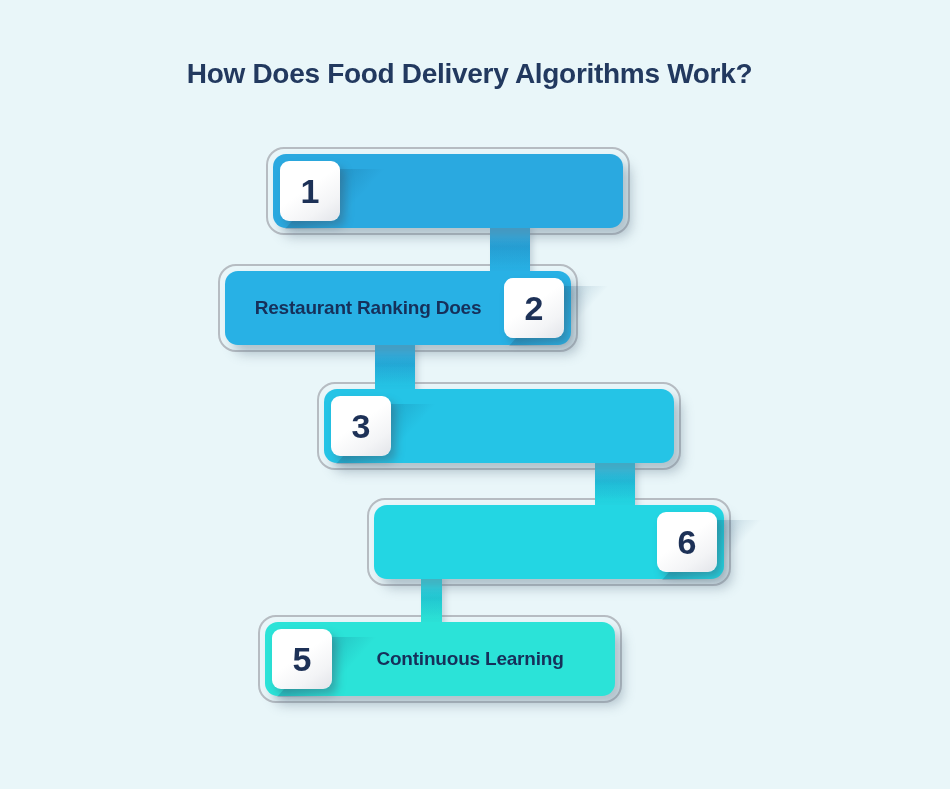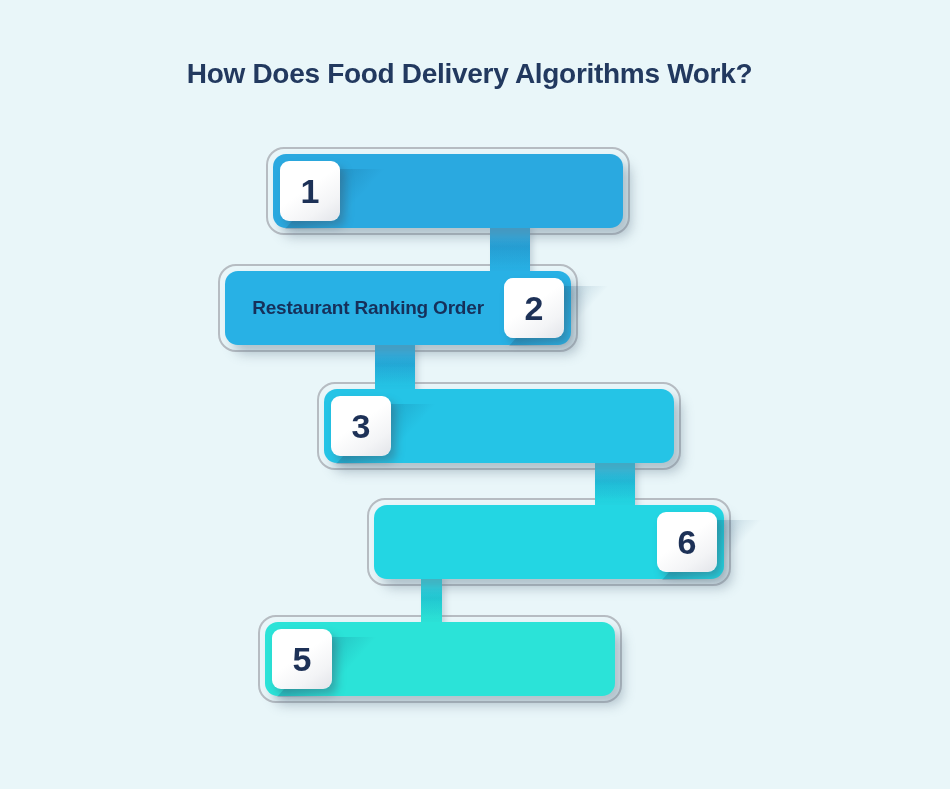--- a/index.html
+++ b/index.html
@@ -114,34 +114,35 @@
   <div class="card-body" style="left: 273px; top: 154px; width: 350px; height: 74px; background-color: rgb(42, 169, 224);">
     <div class="badge">
       <span class="badge-number">1</span>
     </div>
   </div>
 
   <div class="card-body badge-right" style="left: 225px; top: 271px; width: 346px; height: 74px; background-color: rgb(40, 177, 229);">
     <div class="badge">
       <span class="badge-number">2</span>
     </div>
-    <div class="card-label">Restaurant Ranking Order</div>
+    <div class="card-label">Restaurant Ranking Does</div>
   </div>
 
   <div class="card-body" style="left: 324px; top: 389px; width: 350px; height: 74px; background-color: rgb(37, 196, 230);">
     <div class="badge">
       <span class="badge-number">3</span>
     </div>
   </div>
 
   <div class="card-body badge-right" style="left: 374px; top: 505px; width: 350px; height: 74px; background-color: rgb(35, 214, 227);">
     <div class="badge">
       <span class="badge-number">6</span>
     </div>
   </div>
 
   <div class="card-body" style="left: 265px; top: 622px; width: 350px; height: 74px; background-color: rgb(43, 227, 216);">
     <div class="badge">
       <span class="badge-number">5</span>
     </div>
+    <div class="card-label">Continuous Learning</div>
   </div>
 
 </div>
 
 </body></html>

